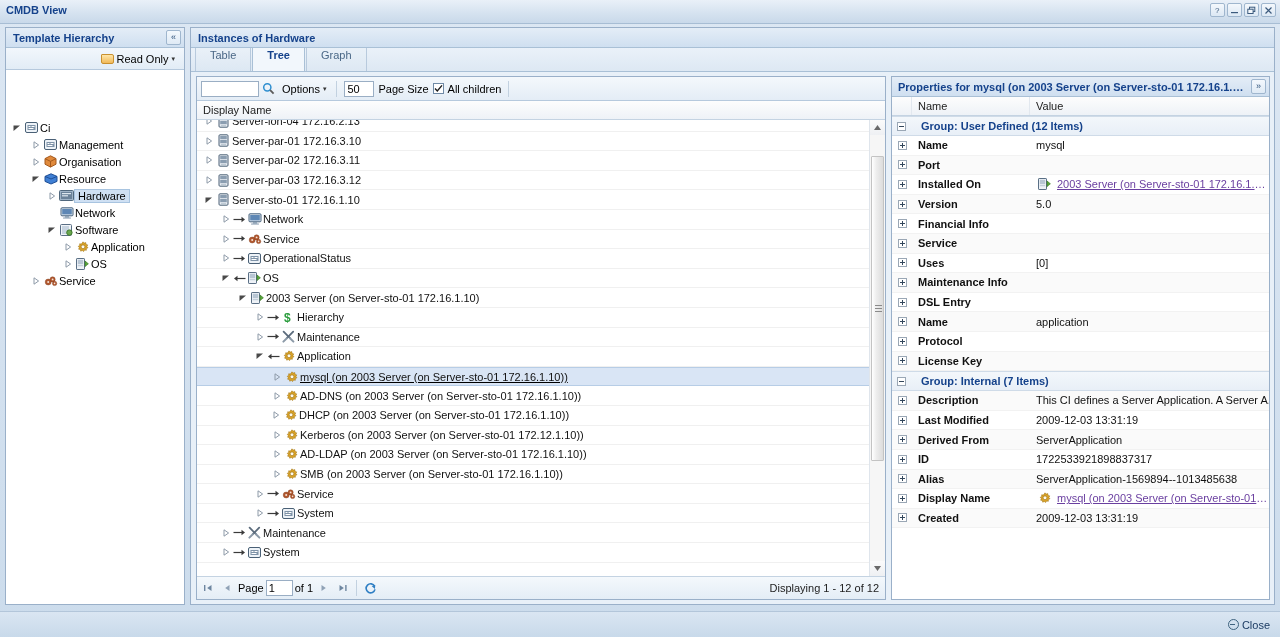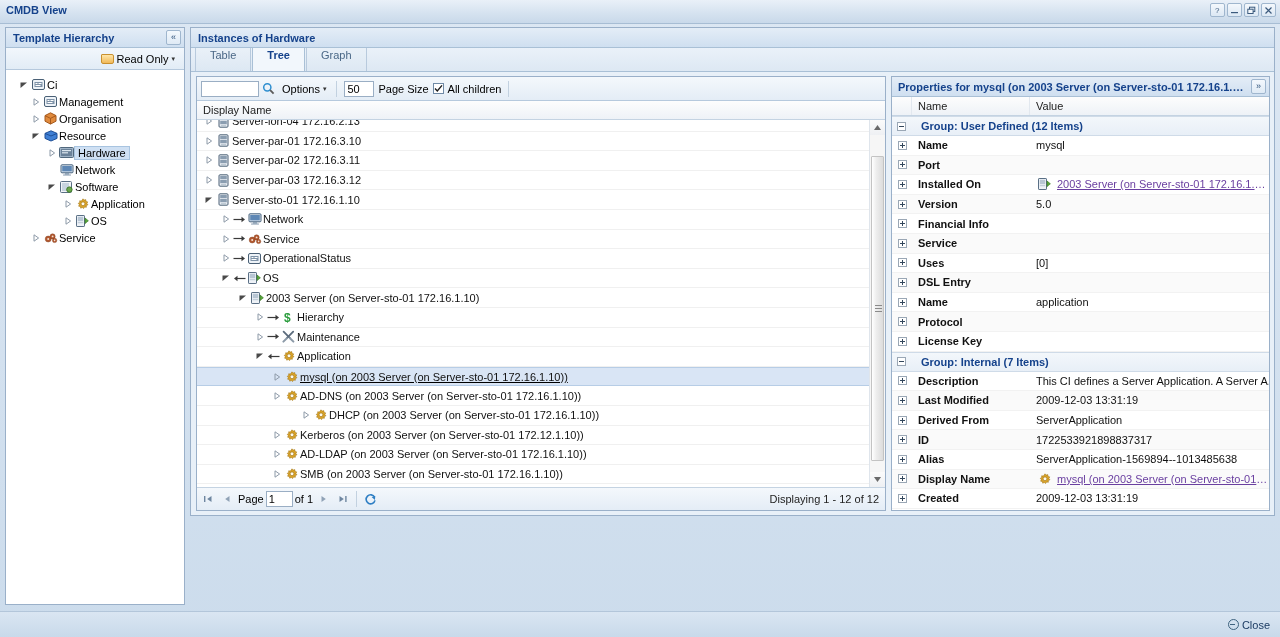--- a/index.html
+++ b/index.html
@@ -92,21 +92,21 @@
   .tnode .lbl { font-size: 11px; color: #000; }
   .tnode.sel .lbl {
     background: #cfe0f3; border: 1px solid #a8c4e0; padding: 0 3px; margin-left: -1px;
   }
   .arrow { width: 12px; flex: none; display: inline-flex; align-items: center; justify-content: center; }
   .arrow svg { display: block; }
   .ico { width: 17px; flex: none; display: inline-flex; align-items: center; justify-content: center; }
 
   
   .main-panel {
-    position: absolute; left: 190px; top: 27px; width: 1085px; height: 489px;
+    position: absolute; left: 190px; top: 27px; width: 1085px; height: 578px;
     background: #e8f0f8;
     border: 1px solid #9ab0c9;
     display: flex; flex-direction: column; justify-content: space-between;
   }
   .main-head {
     height: 20px; flex: none; position: relative;
     background: linear-gradient(180deg,#e4edf7 0%, #cfdff0 100%);
     border-bottom: 1px solid #a9c0d6;
   }
   .main-head-title {
@@ -322,21 +322,21 @@
     <div class="tool-row">
       <div class="readonly-btn">
         <span class="folder-ico">
             <i></i>
           </span>
         <span>Read Only</span>
         <span class="caret-dn">▾</span>
       </div>
     </div>
     <div class="tree-area" id="sidebar-tree">
-        <div class="tnode" style="padding-left: 12px;">
+        <div class="tnode" style="padding-left: 5px; margin-top: 43px;">
           <span class="arrow">
             <svg width="8" height="8" viewBox="0 0 8 8">
               <path d="M0.5 1.5 L7 1.5 L0.5 7 Z" fill="#4a4a4a"></path>
             </svg>
           </span>
           <span class="ico">
             <svg width="13" height="11" viewBox="0 0 13 11">
               <rect x="0.5" y="0.5" width="12" height="10" rx="1.5" fill="#eef3f8" stroke="#4a6076"></rect>
               <rect x="2.5" y="3" width="8" height="5" fill="#7f93a8"></rect>
               <rect x="3.5" y="4" width="2" height="1" fill="#fff"></rect>
@@ -818,21 +818,21 @@
                 <span class="ico">
                   <svg width="12" height="12" viewBox="0 0 12 12">
                     <g fill="#d9a32a" stroke="#9a6f10" stroke-width="0.5">
                       <path d="M6 0.8 L7.1 2.1 L8.8 1.6 L9.1 3.4 L10.8 3.9 L9.9 5.4 L11 6.8 L9.3 7.5 L9.4 9.3 L7.6 9.1 L6.6 10.6 L5.3 9.5 L3.7 10.2 L3.3 8.5 L1.6 8.2 L2.3 6.6 L1.2 5.3 L2.8 4.5 L2.6 2.8 L4.4 3 Z"></path>
                     </g>
                     <circle cx="6" cy="5.8" r="1.9" fill="#fdfaf0" stroke="#9a6f10" stroke-width="0.6"></circle>
                   </svg>
                 </span>
                 <span class="lbl">AD-DNS (on 2003 Server (on Server-sto-01 172.16.1.10))</span>
               </div>
-              <div class="grow" style="padding-left: 103px;">
+              <div class="grow" style="padding-left: 73px;">
                 <span class="arrow">
                   <svg width="8" height="8" viewBox="0 0 8 8">
                     <path d="M2 0.8 L6.6 4 L2 7.2 Z" fill="none" stroke="#8d9aa8" stroke-width="1"></path>
                   </svg>
                 </span>
                 <span class="ico">
                   <svg width="12" height="12" viewBox="0 0 12 12">
                     <g fill="#d9a32a" stroke="#9a6f10" stroke-width="0.5">
                       <path d="M6 0.8 L7.1 2.1 L8.8 1.6 L9.1 3.4 L10.8 3.9 L9.9 5.4 L11 6.8 L9.3 7.5 L9.4 9.3 L7.6 9.1 L6.6 10.6 L5.3 9.5 L3.7 10.2 L3.3 8.5 L1.6 8.2 L2.3 6.6 L1.2 5.3 L2.8 4.5 L2.6 2.8 L4.4 3 Z"></path>
                     </g>
@@ -1126,20 +1126,29 @@
               </div>
               <div class="pn">Uses</div>
               <div class="pv">
                 <span>[0]</span>
               </div>
             </div>
             <div class="prow">
               <div class="exp-cell">
                 <span class="plus-box"></span>
               </div>
+              <div class="pn">Maintenance Info</div>
+              <div class="pv">
+                <span></span>
+              </div>
+            </div>
+            <div class="prow">
+              <div class="exp-cell">
+                <span class="plus-box"></span>
+              </div>
               <div class="pn">DSL Entry</div>
               <div class="pv">
                 <span></span>
               </div>
             </div>
             <div class="prow">
               <div class="exp-cell">
                 <span class="plus-box"></span>
               </div>
               <div class="pn">Name</div>

